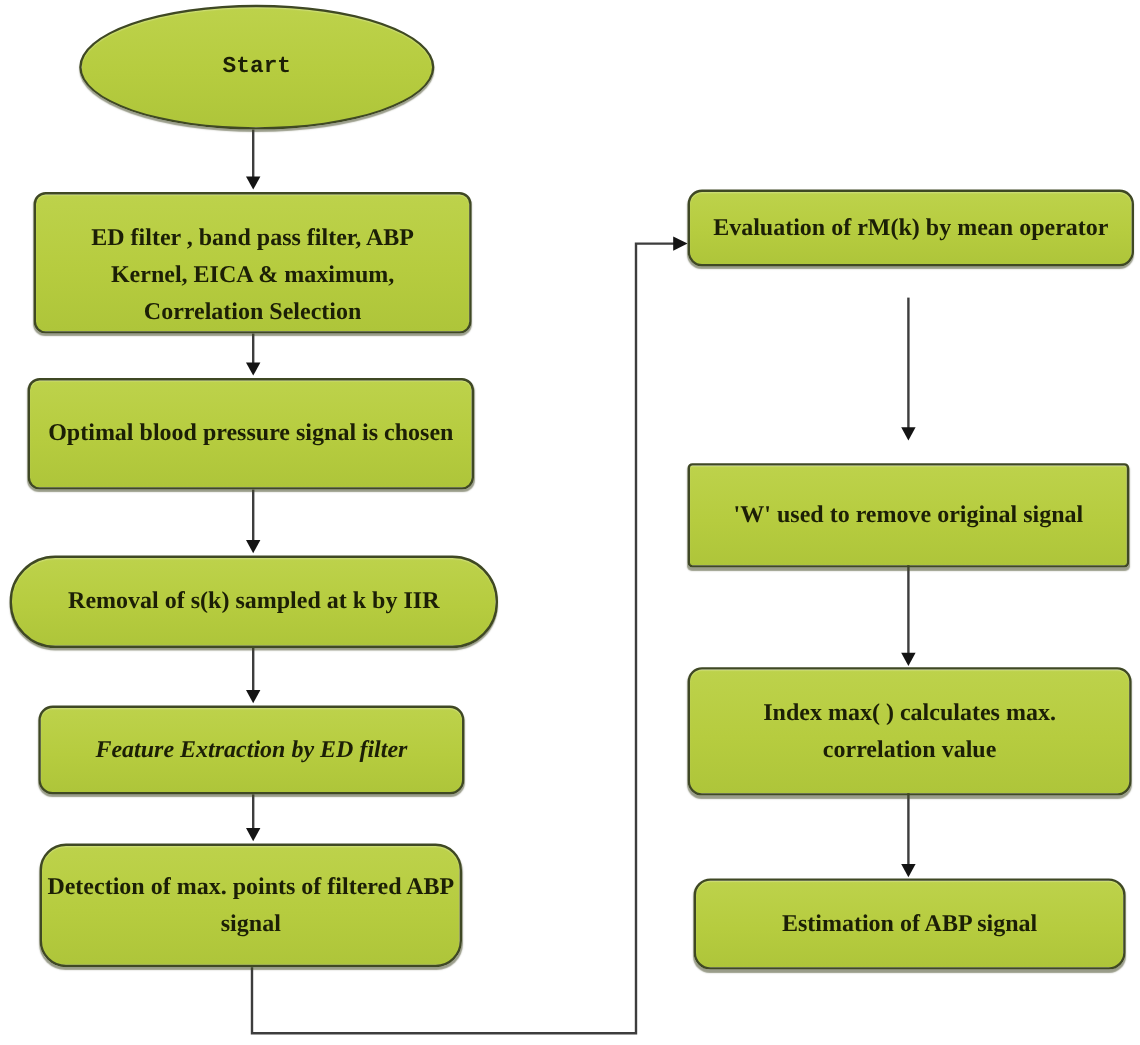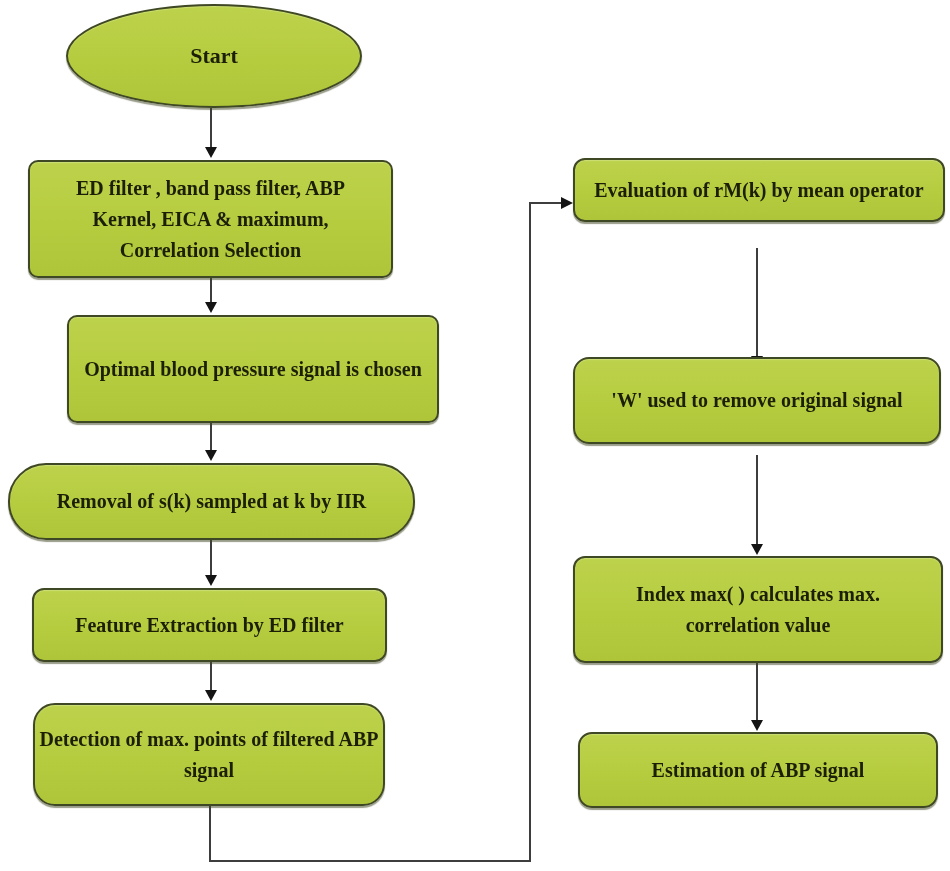--- a/index.html
+++ b/index.html
@@ -27,21 +27,21 @@
     align-items: center;
     justify-content: center;
     text-align: center;
     font-weight: bold;
     font-size: 20px;
     line-height: 1.55;
     color: #1c1f06;
     box-shadow: 0 2px 1px rgba(70,75,40,0.55), inset 0 1px 1px rgba(255,255,255,0.25);
   }
   .node .label { display:block; width:100%; }
-  .ellipse { border-radius: 50%; font-size: 22px; }
+  .ellipse { border-radius: 50%; font-size: 19px; font-family: Liberation Mono, monospace; }
   .stadium { border-radius: 38px; }
 </style>
 </head>
 <body>
 
 <div class="canvas">
 
   <svg class="connector-layer" width="950" height="871" viewBox="0 0 950 871">
     <g stroke="#3d3d3d" stroke-width="2" fill="none">
 
@@ -67,45 +67,45 @@
       <polygon points="751,356 763,356 757,367"></polygon>
       <polygon points="751,544 763,544 757,555"></polygon>
       <polygon points="751,720 763,720 757,731"></polygon>
     </g>
   </svg>
 
   <div class="node ellipse" style="left:66px; top:4px; width:296px; height:104px;">
     <span class="label">Start</span>
   </div>
 
-  <div class="node" style="left:28px; top:160px; width:365px; height:118px; padding:0 16px;">
+  <div class="node" style="left:28px; top:160px; width:365px; height:118px; padding:0 16px;align-items:flex-end;">
     <span class="label">ED filter , band  pass filter, ABP Kernel, EICA &amp; maximum, Correlation Selection</span>
   </div>
 
-  <div class="node" style="left:23px; top:315px; width:372px; height:108px; padding:0 12px;margin-left:44px;">
+  <div class="node" style="left:23px; top:315px; width:372px; height:93px; padding:0 12px;">
     <span class="label">Optimal blood pressure signal is chosen</span>
   </div>
 
   <div class="node stadium" style="left:8px; top:463px; width:407px; height:77px; padding:12px 14px;">
     <span class="label">Removal of s(k) sampled at k by IIR</span>
   </div>
 
-  <div class="node" style="left:32px; top:588px; width:355px; height:74px; padding:12px 10px; border-radius:12px;">
+  <div class="node" style="left:32px; top:588px; width:355px; height:74px; padding:12px 10px; border-radius:12px;font-style:italic;">
     <span class="label">Feature Extraction by ED filter</span>
   </div>
 
   <div class="node" style="left:33px; top:703px; width:352px; height:103px; padding:0 0; border-radius:22px;">
     <span class="label">Detection of max. points of filtered ABP signal</span>
   </div>
 
   <div class="node" style="left:573px; top:158px; width:372px; height:64px; padding:0 12px; border-radius:12px;">
     <span class="label">Evaluation of  rM(k)  by mean operator</span>
   </div>
 
-  <div class="node" style="left:573px; top:357px; width:368px; height:87px; padding:0 6px; border-radius:16px;">
+  <div class="node" style="left:573px; top:386px; width:368px; height:87px; padding:0 6px; border-radius:4px;">
     <span class="label">'W' used to remove original signal</span>
   </div>
 
   <div class="node" style="left:573px; top:556px; width:370px; height:107px; padding:0 12px; border-radius:12px;">
     <span class="label">Index max( ) calculates max. correlation value</span>
   </div>
 
   <div class="node" style="left:578px; top:732px; width:360px; height:76px; padding:10px 10px; border-radius:14px;justify-content:center;">
     <span class="label">Estimation of ABP signal</span>
   </div>

